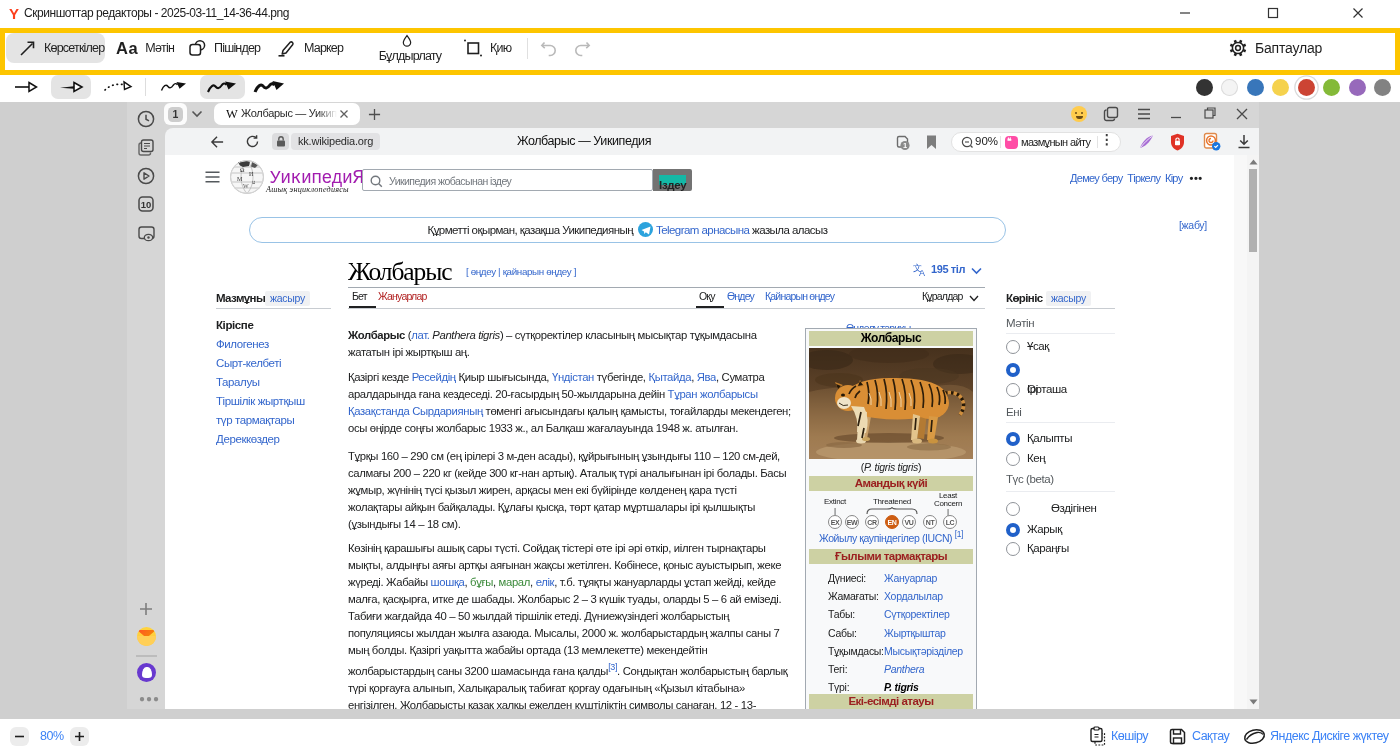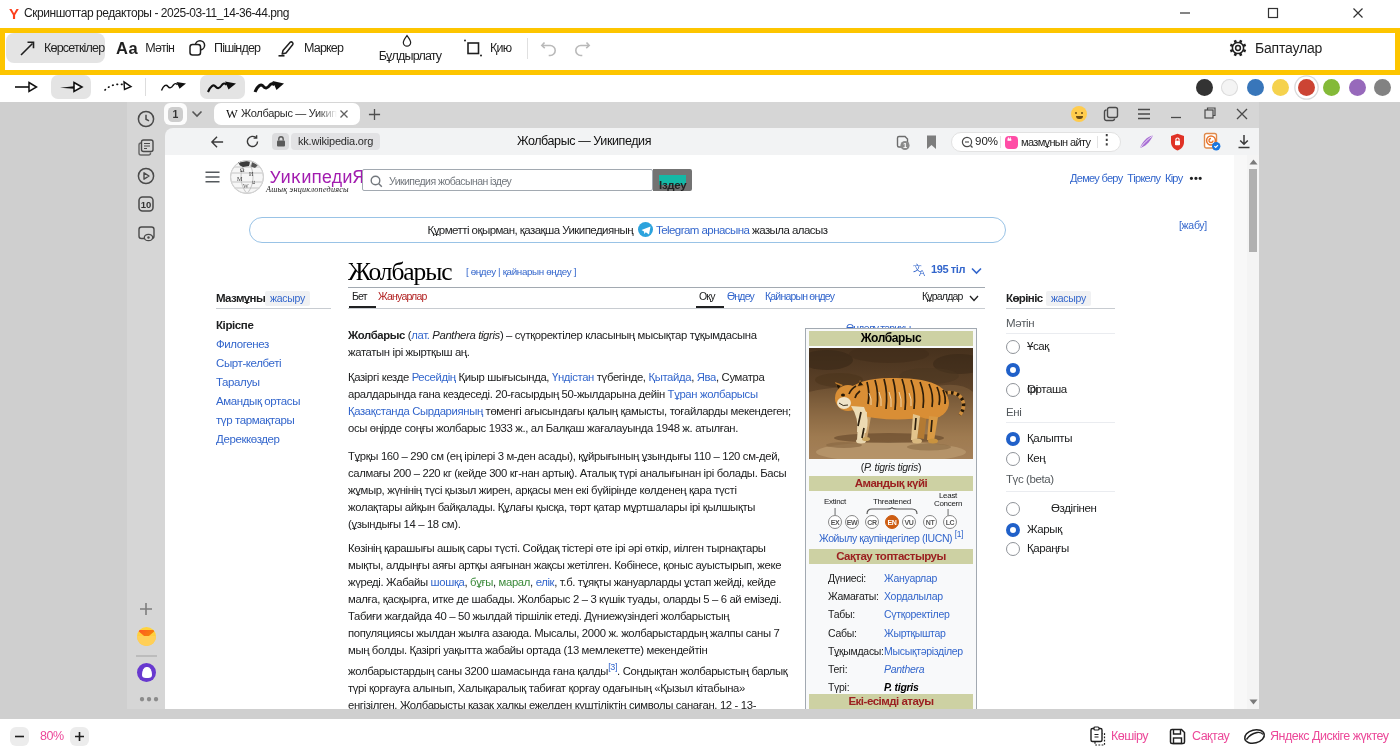--- a/index.html
+++ b/index.html
@@ -42,21 +42,21 @@
 .wlink { color:#3366cc; text-decoration:none; }
 .glink { color:#3a8939; }
 .radio { position:absolute; width:14px; height:14px; border-radius:50%; border:1.5px solid #8f9399; background:#fff; }
 .radio.sel { border:4.4px solid #2060c9; }
 .rlbl { position:absolute; font-size:11.5px; letter-spacing:-0.4px; color:#202122; padding-top:0px; }
 .wikip { left:183px; width:520px; font-size:11.3px; letter-spacing:-0.35px; line-height:17px; color:#202122; }
 
 
 #bottombar { left:0; top:719px; width:1400px; height:31px; background:#fff; }
 .zbtn { position:absolute; width:19px; height:19px; background:#ececec; border-radius:6px; top:8px; }
-.bblabel { position:absolute; top:10px; font-size:12.5px; letter-spacing:-0.5px; color:#ec4899; }
+.bblabel { position:absolute; top:10px; font-size:12.5px; letter-spacing:-0.5px; color:#3b82f6; }
 </style>
 </head>
 <body>
 
 <div class="abs" id="titlebar">
   <div class="abs" style="left:9px; top:5px; font-size:15px; font-weight:bold; color:#fc3f1d; font-family:'Liberation Sans',sans-serif;">Y</div>
   <div class="abs" id="titletext">Скриншоттар редакторы - 2025-03-11_14-36-44.png</div>
   <svg class="abs" style="left:1178px;top:6px" width="14" height="14" viewBox="0 0 14 14">
       <path d="M2 7h10" stroke="#333" stroke-width="1.2"></path>
     </svg>
@@ -368,21 +368,21 @@
     <div class="abs" style="left:183px; top:153px; width:637px; height:1px; background:#c8ccd1;"></div>
 
     <div class="abs" style="left:51px; top:137px; font-size:11.5px; letter-spacing:-0.6px; font-weight:bold; color:#202122;">Мазмұны</div>
     <div class="abs" style="left:100px; top:135.5px; height:15px; background:#f0f1f3; border-radius:2px; padding:0 5px; font-size:10.5px; letter-spacing:-0.3px; color:#36c; line-height:15px;">жасыру</div>
     <div class="abs" style="left:51px; top:153px; width:115px; height:1px; background:#c8ccd1;"></div>
     <div class="abs" style="left:51px; top:161px; font-size:11.5px; letter-spacing:-0.4px; line-height:19px; color:#202122;">
       <div style="font-weight:bold;">Кіріспе</div>
       <div><a class="wlink">Филогенез</a></div>
       <div><a class="wlink">Сырт-келбеті</a></div>
       <div><a class="wlink">Таралуы</a></div>
-      <div><a class="wlink">Амандық ортасы</a></div>
+      <div><a class="wlink">Тіршілік жыртқыш</a></div>
       <div><a class="wlink">түр тармақтары</a></div>
       <div><a class="wlink">Дереккөздер</a></div>
     </div>
 
     <div class="abs" style="left:841px; top:137px; font-size:11.5px; letter-spacing:-0.6px; font-weight:bold; color:#202122;">Көрініс</div>
     <div class="abs" style="left:881px; top:135.5px; height:15px; background:#f0f1f3; border-radius:2px; padding:0 5px; font-size:10.5px; letter-spacing:-0.3px; color:#36c; line-height:15px;">жасыру</div>
     <div class="abs" style="left:841px; top:153px; width:109px; height:1px; background:#c8ccd1;"></div>
     <div class="abs" style="left:841px; top:162px; font-size:11.5px; letter-spacing:-0.4px; color:#54595d;">Мәтін</div>
     <div class="abs" style="left:841px; top:178px; width:109px; height:1px; background:#eaecf0;"></div>
     <div id="radios">
@@ -490,21 +490,21 @@
       <div id="iucn">
       <div class="abs" style="left:22px; top:186px; width:14px; height:14px; border-radius:50%; background:#fff; border:1px solid #888; text-align:center; font-size:7px; font-weight:bold; color:#555; line-height:13px;">EX</div>
       <div class="abs" style="left:39px; top:186px; width:14px; height:14px; border-radius:50%; background:#fff; border:1px solid #888; text-align:center; font-size:7px; font-weight:bold; color:#555; line-height:13px;">EW</div>
       <div class="abs" style="left:59px; top:186px; width:14px; height:14px; border-radius:50%; background:#fff; border:1px solid #888; text-align:center; font-size:7px; font-weight:bold; color:#555; line-height:13px;">CR</div>
       <div class="abs" style="left:79px; top:186px; width:14px; height:14px; border-radius:50%; background:#cd5d12; border:1px solid #cd5d12; text-align:center; font-size:7px; font-weight:bold; color:#fff; line-height:13px;">EN</div>
       <div class="abs" style="left:96px; top:186px; width:14px; height:14px; border-radius:50%; background:#fff; border:1px solid #888; text-align:center; font-size:7px; font-weight:bold; color:#555; line-height:13px;">VU</div>
       <div class="abs" style="left:117px; top:186px; width:14px; height:14px; border-radius:50%; background:#fff; border:1px solid #888; text-align:center; font-size:7px; font-weight:bold; color:#555; line-height:13px;">NT</div>
       <div class="abs" style="left:137px; top:186px; width:14px; height:14px; border-radius:50%; background:#fff; border:1px solid #888; text-align:center; font-size:7px; font-weight:bold; color:#555; line-height:13px;">LC</div>
       </div>
       <div class="abs" style="left:0px; top:200px; width:170px; text-align:center; font-size:10.5px; letter-spacing:-0.4px;"><a class="wlink">Жойылу қаупіндегілер (IUCN)</a> <sup style="font-size:8.5px;"><a class="wlink">[1]</a></sup></div>
-      <div class="abs" style="left:3px; top:220px; width:164px; height:15px; background:#cdd1a3; text-align:center; font-weight:bold; font-size:11.5px; letter-spacing:-0.5px; color:#9b2020; line-height:15px;">Сақтау топтастыруы</div>
+      <div class="abs" style="left:3px; top:220px; width:164px; height:15px; background:#cdd1a3; text-align:center; font-weight:bold; font-size:11.5px; letter-spacing:-0.5px; color:#9b2020; line-height:15px;">Ғылыми тармақтары</div>
       <div class="abs" style="left:22px; top:240px; line-height:18.2px; color:#202122;">Дүниесі:<br>Жамағаты:<br>Табы:<br>Сабы:<br>Тұқымдасы:<br>Тегі:<br>Түрі:</div>
       <div class="abs" style="left:78px; top:240px; line-height:18.2px;"><a class="wlink">Жануарлар</a><br><a class="wlink">Хордалылар</a><br><a class="wlink">Сүтқоректілер</a><br><a class="wlink">Жыртқыштар</a><br><a class="wlink">Мысықтәрізділер</a><br><a class="wlink"><i>Panthera</i></a><br><b><i>P. tigris</i></b></div>
       <div class="abs" style="left:3px; top:365px; width:164px; height:15px; background:#cdd1a3; text-align:center; font-weight:bold; font-size:11.5px; letter-spacing:-0.5px; color:#9b2020; line-height:15px;">Екі-есімді атауы</div>
     </div>
   </div>
   <div class="abs" id="scrollgutter"></div>
   <div class="abs" id="scrollbar">
     <svg style="position:absolute; left:2px; top:4px;" width="9" height="6" viewBox="0 0 9 6">
         <path d="M0.5 5.5L4.5 0.5L8.5 5.5z" fill="#7a7a7a"></path>
       </svg>

